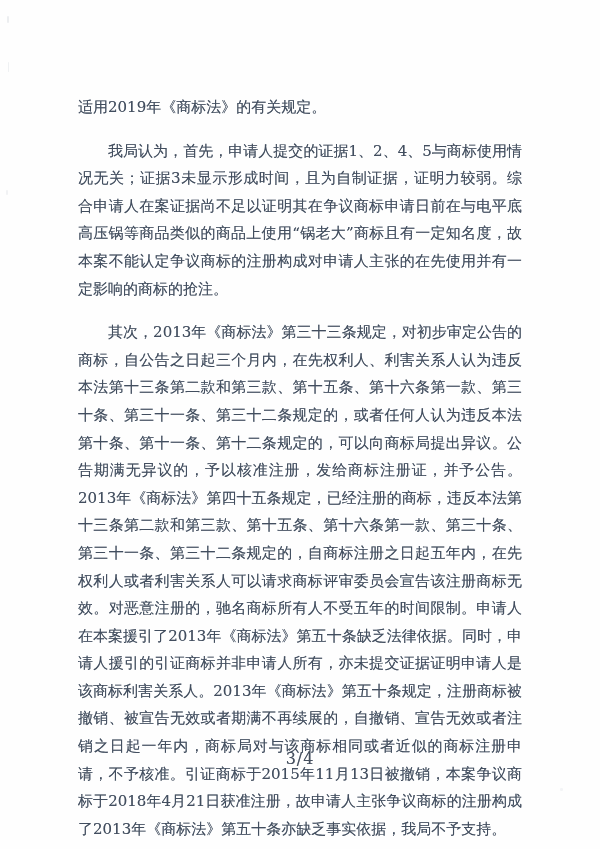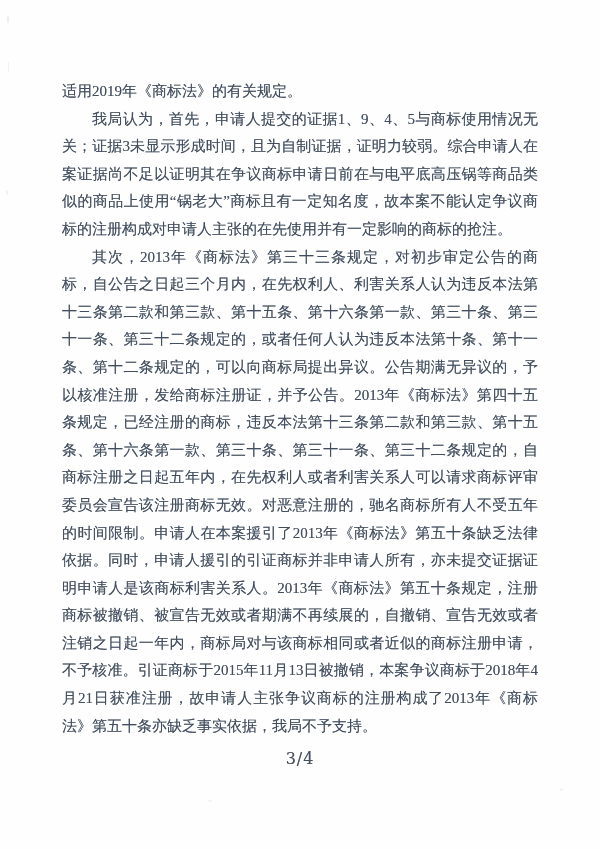--- a/index.html
+++ b/index.html
@@ -25,23 +25,22 @@
     width: 476px;
     font-family: "DejaVu Serif", "Liberation Serif", serif;
     font-size: 15px;
     line-height: 27.6px;
     color: #424e5f;
     text-align: justify;
     text-justify: inter-ideograph;
     text-shadow: 0 0 0.4px rgba(66, 78, 95, 0.55);
   }
   .content p.para {
-    margin: 0;
+    margin: 16px;
     padding: 0;
-    font-family: Liberation Serif, serif;
   }
   .content p.indent {
     text-indent: 2em;
   }
   .footer {
     position: absolute;
     top: 749px;
     left: 0;
     width: 100%;
     text-align: center;
@@ -69,18 +68,18 @@
 
 <div class="page">
   <div class="artifact a1"></div>
   <div class="artifact a2"></div>
   <div class="artifact a3"></div>
   <div class="artifact a4"></div>
   <div class="artifact a5"></div>
 
   <div class="content">
       <p class="para">适用2019年《商标法》的有关规定。</p>
-      <p class="para indent">我局认为，首先，申请人提交的证据1、9、4、5与商标使用情况无关；证据3未显示形成时间，且为自制证据，证明力较弱。综合申请人在案证据尚不足以证明其在争议商标申请日前在与电平底高压锅等商品类似的商品上使用“锅老大”商标且有一定知名度，故本案不能认定争议商标的注册构成对申请人主张的在先使用并有一定影响的商标的抢注。</p>
+      <p class="para indent">我局认为，首先，申请人提交的证据1、2、4、5与商标使用情况无关；证据3未显示形成时间，且为自制证据，证明力较弱。综合申请人在案证据尚不足以证明其在争议商标申请日前在与电平底高压锅等商品类似的商品上使用“锅老大”商标且有一定知名度，故本案不能认定争议商标的注册构成对申请人主张的在先使用并有一定影响的商标的抢注。</p>
       <p class="para indent">其次，2013年《商标法》第三十三条规定，对初步审定公告的商标，自公告之日起三个月内，在先权利人、利害关系人认为违反本法第十三条第二款和第三款、第十五条、第十六条第一款、第三十条、第三十一条、第三十二条规定的，或者任何人认为违反本法第十条、第十一条、第十二条规定的，可以向商标局提出异议。公告期满无异议的，予以核准注册，发给商标注册证，并予公告。2013年《商标法》第四十五条规定，已经注册的商标，违反本法第十三条第二款和第三款、第十五条、第十六条第一款、第三十条、第三十一条、第三十二条规定的，自商标注册之日起五年内，在先权利人或者利害关系人可以请求商标评审委员会宣告该注册商标无效。对恶意注册的，驰名商标所有人不受五年的时间限制。申请人在本案援引了2013年《商标法》第五十条缺乏法律依据。同时，申请人援引的引证商标并非申请人所有，亦未提交证据证明申请人是该商标利害关系人。2013年《商标法》第五十条规定，注册商标被撤销、被宣告无效或者期满不再续展的，自撤销、宣告无效或者注销之日起一年内，商标局对与该商标相同或者近似的商标注册申请，不予核准。引证商标于2015年11月13日被撤销，本案争议商标于2018年4月21日获准注册，故申请人主张争议商标的注册构成了2013年《商标法》第五十条亦缺乏事实依据，我局不予支持。</p>
     </div>
 
   <div class="footer">3/4</div>
 </div>
 
 </body></html>

